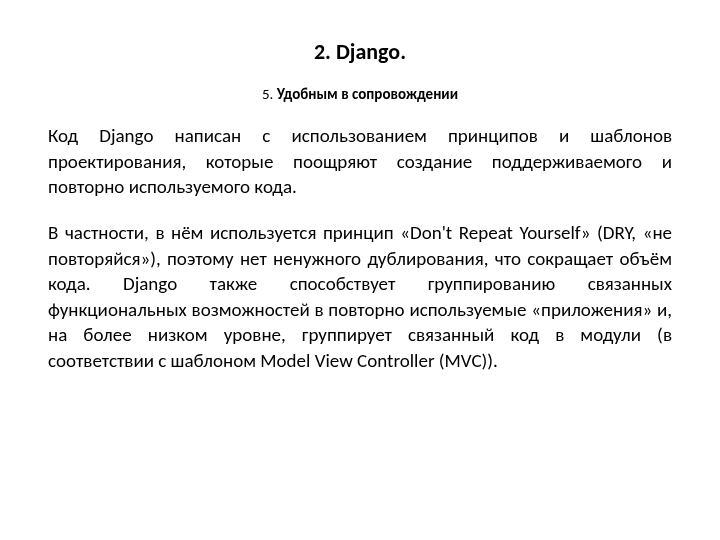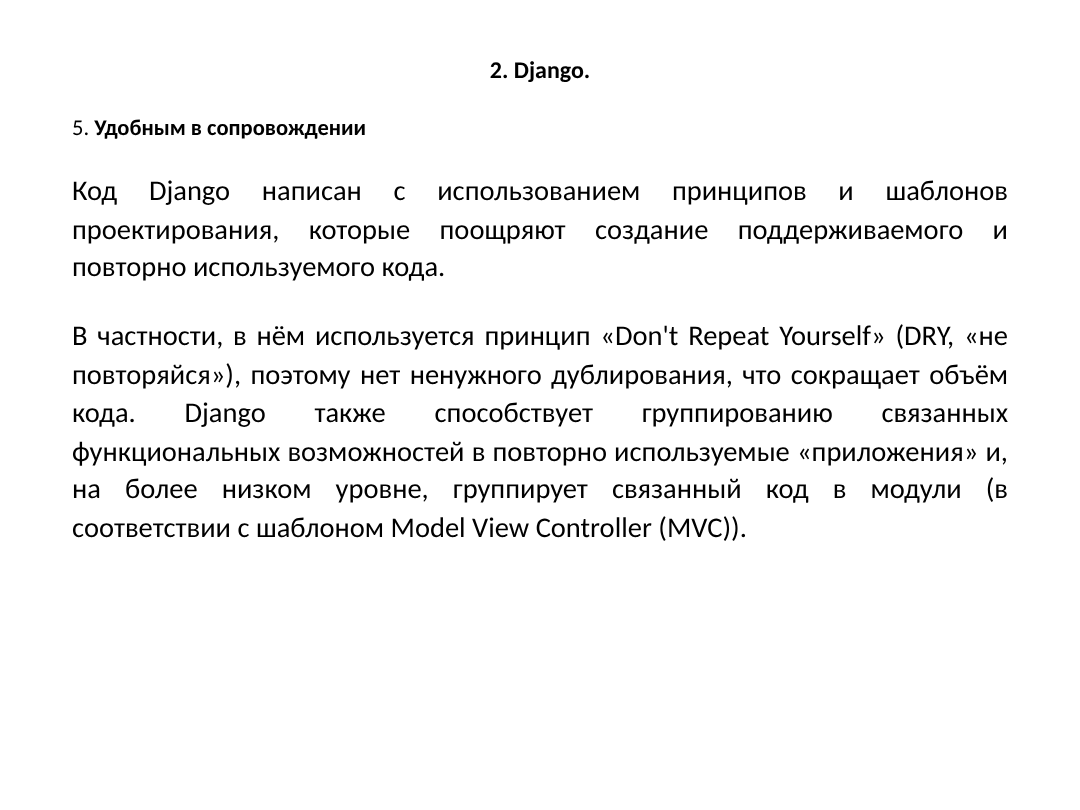--- a/index.html
+++ b/index.html
@@ -1,30 +1,31 @@
 <!DOCTYPE html>
 <html><head>
   <meta charset="utf-8">
   <style>
     * {
       margin: 0;
       padding: 0;
       box-sizing: border-box;
+      text-align: center;
     }
     body {
       width: 720px;
       height: 540px;
       background: #ffffff;
       font-family: Calibri, "Segoe UI", Arial, sans-serif;
       color: #000000;
       padding: 38px 48px 40px 48px;
     }
     .page-title {
       text-align: center;
-      font-size: 16px;
+      font-size: 22px;
       font-weight: bold;
       margin-bottom: 20px;
     }
     .section-heading {
       font-size: 15px;
       margin-bottom: 20px;
     }
     .section-number {
       font-weight: normal;
     }

